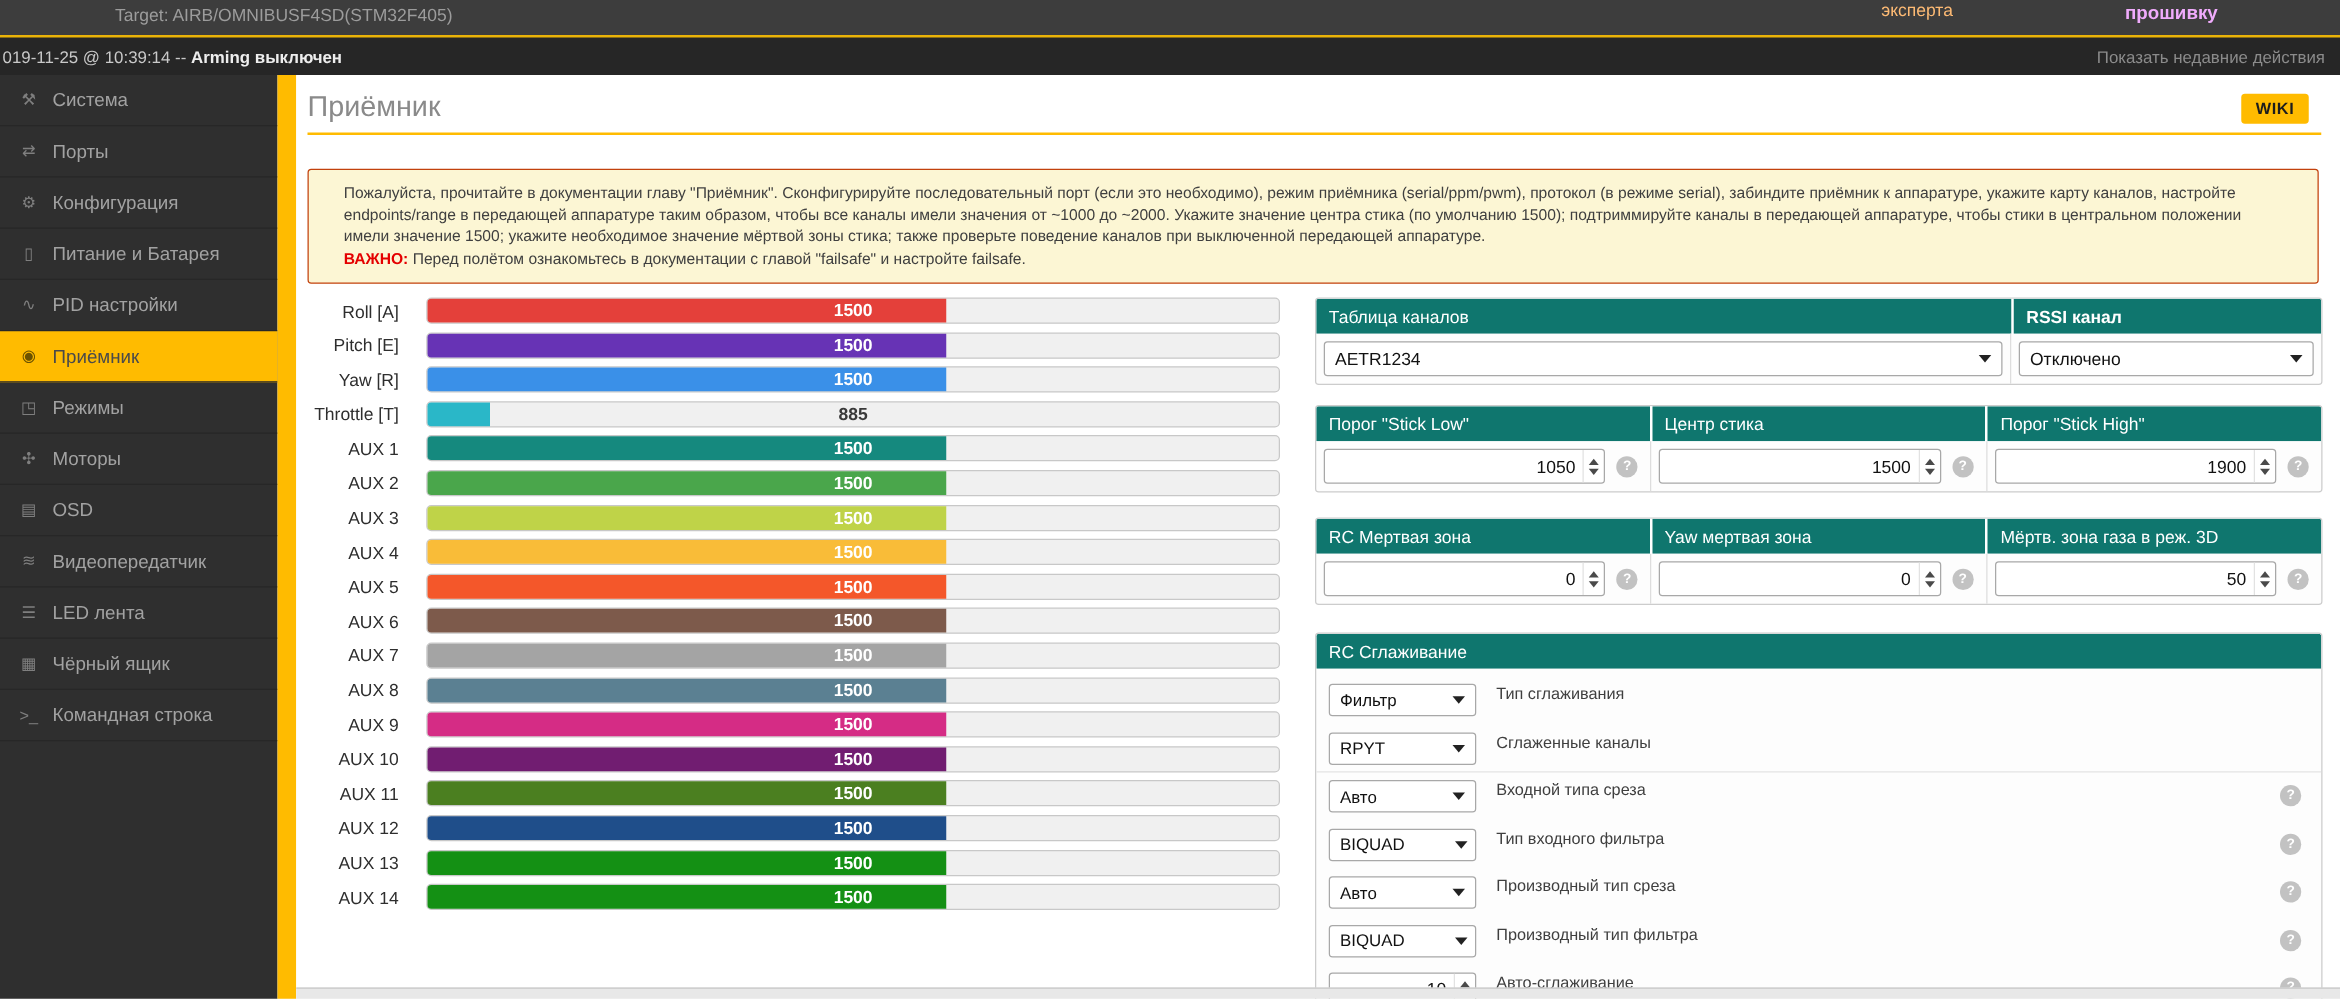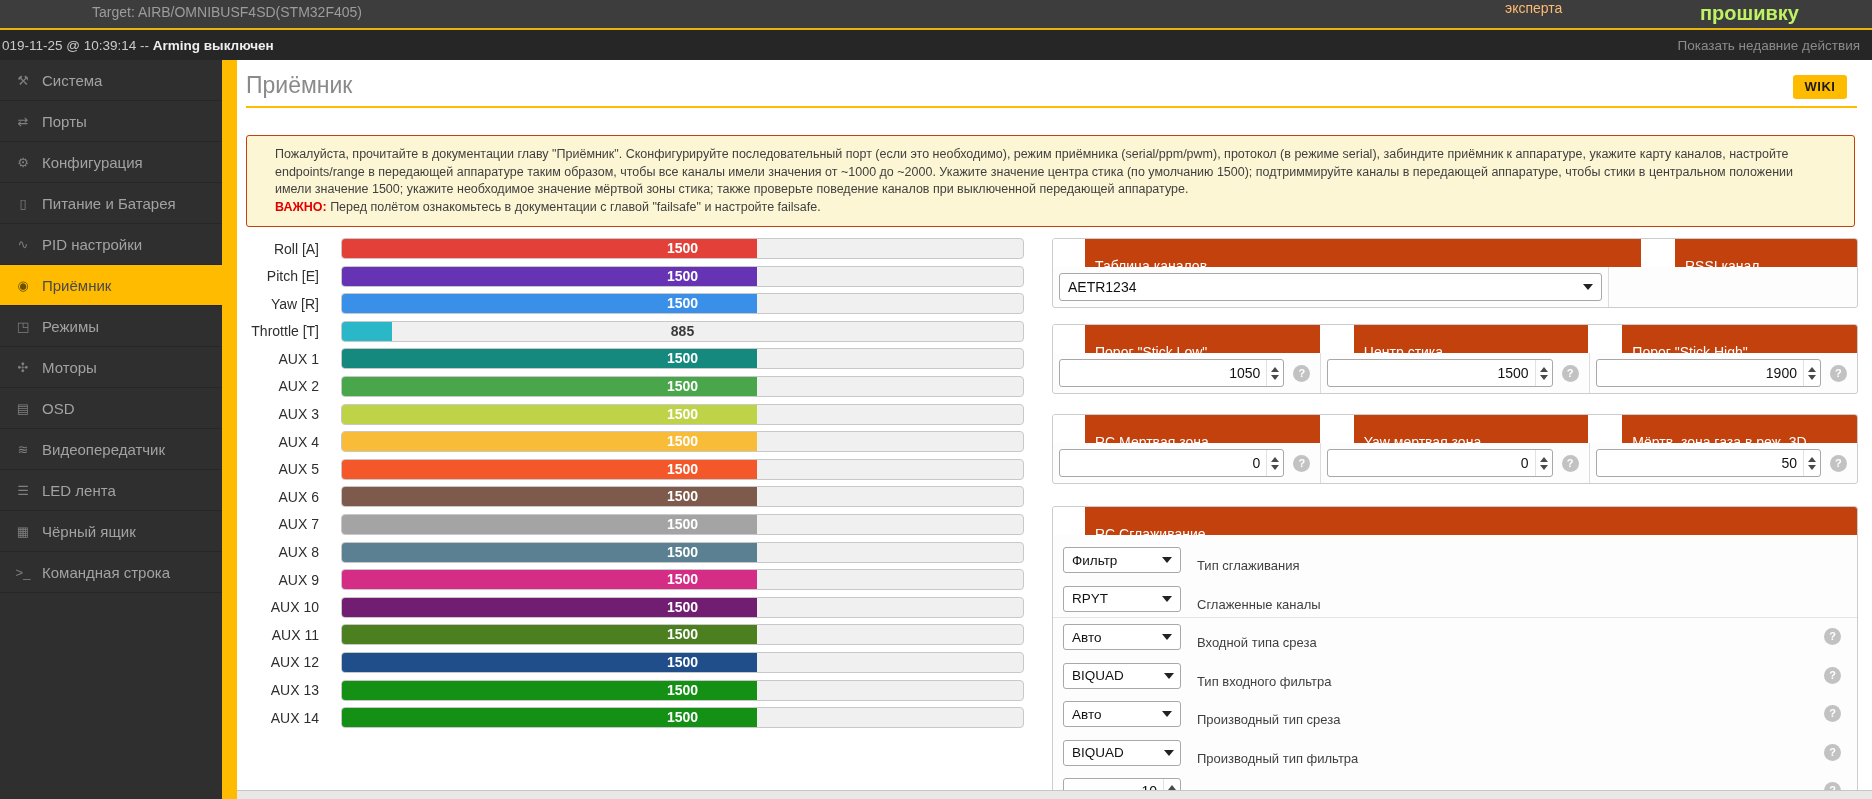--- a/index.html
+++ b/index.html
@@ -2,21 +2,21 @@
 <html><head>
 <meta charset="utf-8">
 <style>
   * { margin:0; padding:0; box-sizing:border-box; }
   html,body { width:1872px; height:799px; overflow:hidden; font-family:"Liberation Sans","DejaVu Sans",sans-serif; background:#fff; }
 
   
   .topbar { position:absolute; left:0; top:0; width:1872px; height:28px; background:#3d3d3d; }
   .target-label { position:absolute; left:92px; top:4px; font-size:14px; color:#9c9c9c; }
   .expert-frag { position:absolute; left:1505px; top:0px; font-size:14px; color:#fdba74; }
-  .firmware-frag { position:absolute; left:1700px; top:2px; font-size:20px; font-weight:bold; color:#bef264; }
+  .firmware-frag { position:absolute; left:1700px; top:2px; font-size:15px; font-weight:bold; color:#f0abfc; }
 
   .logbar { position:absolute; left:0; top:28px; width:1872px; height:32px; background:#262626; border-top:2px solid #eab308; }
   .log-msg { position:absolute; left:2px; top:8px; font-size:13.5px; color:#c9c9c9; white-space:nowrap; }
   .log-msg b { color:#eeeeee; }
   .recent-actions { position:absolute; right:12px; top:8px; font-size:13.5px; color:#8b8b8b; }
 
   
   .sidebar { position:absolute; left:0; top:60px; width:222px; bottom:0; background:#2f2f2f; }
   .sb-item { height:41px; display:flex; align-items:center; padding-left:14px; border-bottom:1px solid #272727; cursor:pointer; }
   .sb-item .sb-icon { width:18px; font-size:13px; color:#7f7f7f; margin-right:10px; text-align:center; }
@@ -42,54 +42,54 @@
   .ch-label { width:93px; text-align:right; padding-right:11px; font-size:14px; font-weight:normal; color:#2e2e2e; white-space:nowrap; }
   .ch-track { position:relative; margin-left:11px; width:683px; height:21px; background:#f0f0f0; border:1px solid #c8c8c8; border-radius:4px; }
   .ch-value-dark { position:absolute; left:0; top:0; width:681px; height:19px; text-align:center; line-height:19px; font-size:14px; font-weight:bold; color:#3a3a3a; }
   .ch-fill { position:absolute; left:0; top:0; height:19px; border-radius:3px 0 0 3px; overflow:hidden; }
   .ch-value-light { position:absolute; left:0; top:0; width:681px; height:19px; text-align:center; line-height:19px; font-size:14px; font-weight:bold; color:#fff; }
 
   
   .rightpanel { position:absolute; left:815px; top:178px; width:806px; }
   .sect { position:relative; border:1px solid #ccc; border-radius:3px; background:#fdfdfd; }
   .sect-head { display:flex; gap:2px; height:28px; background:#fff; border-radius:2px 2px 0 0; overflow:hidden; }
-  .hcell { background:#c2410c; color:#fff; font-size:14px; line-height:28px; padding:13px 10px; white-space:nowrap; overflow:hidden;margin-left:32px; }
+  .hcell { background:#0f766e; color:#fff; font-size:14px; line-height:28px; padding:0 10px; white-space:nowrap; overflow:hidden; }
   .sect-body { display:flex; }
   .bcell { padding:6px; display:flex; align-items:center; }
   .bcell.divider { border-right:1px solid #ddd; }
 
   .sel { height:28px; border:1px solid #a8a8a8; border-radius:3px; background:#fff; display:flex; align-items:center; padding:0 8px; font-size:14px; color:#111; cursor:pointer;gap:40px; }
   .sel .arrow { margin-left:auto; width:0; height:0; border-left:5px solid transparent; border-right:5px solid transparent; border-top:6px solid #222; }
 
   .numbox { display:flex; height:28px; border:1px solid #a8a8a8; border-radius:3px; background:#fff; align-items:stretch; }
   .numval { flex:1; text-align:right; padding-right:6px; font-size:14px; color:#111; line-height:26px; }
   .spin { width:17px; border-left:1px solid #e2e2e2; display:flex; flex-direction:column; align-items:center; justify-content:center; gap:3px; cursor:pointer; }
   .spin .up { width:0; height:0; border-left:4px solid transparent; border-right:4px solid transparent; border-bottom:5px solid #4a4a4a; }
   .spin .down { width:0; height:0; border-left:4px solid transparent; border-right:4px solid transparent; border-top:5px solid #4a4a4a; }
 
   .help { width:17px; height:17px; border-radius:50%; background:#c2c2c2; color:#fff; font-size:11px; font-weight:bold; text-align:center; line-height:17px; flex:none; cursor:pointer; }
 
   #sect-map { margin-bottom:16px; }
   #sect-map .hcell.w1 { width:556px; }
-  #sect-map .hcell.w2 { flex:1; }
+  #sect-map .hcell.w2 { flex:1;font-weight:bold; }
   #sect-map .bcell.c1 { width:556px; }
   #sect-map .bcell.c2 { flex:1; }
   #sect-map .sel { width:100%; }
 
   .triple .hcell { flex:1; }
   .triple .bcell { flex:1; padding:6px 10px 6px 6px; }
   .triple .numbox { flex:1; }
   .triple .help { margin-left:9px; }
   #sect-stick { margin-bottom:20px; }
   #sect-dead { margin-bottom:22px; }
 
   #sect-smooth { height:298px; overflow:hidden; }
   #sect-smooth .hcell { flex:1; }
   .sm-rows { padding:12px 10px 0 10px; }
-  .sm-row { position:relative; display:flex; align-items:flex-end; height:26px; margin-bottom:12.5px; }
+  .sm-row { position:relative; display:flex; align-items:flex-start; height:26px; margin-bottom:12.5px; }
   .sm-row .sel, .sm-row .numbox { width:118px; flex:none; }
   .sm-row .sel { height:26px; font-size:13.5px; }
   .sm-row .numbox { height:26px; }
   .sm-row .numval { line-height:24px; }
   .sm-label { margin-left:16px; font-size:13px; color:#3f3f3f; }
   .sm-row .help { position:absolute; right:6px; top:4px; }
   .sm-row.sep::before { content:''; position:absolute; left:-10px; right:-10px; top:-7px; height:1px; background:#e4e4e4; }
 
   .footer-strip { position:absolute; left:0; right:0; bottom:0; height:9px; background:#e8e8e8; border-top:1px solid #c6c6c6; }
 </style>
@@ -348,20 +348,26 @@
         <div class="hcell w1">Таблица каналов</div>
         <div class="hcell w2">RSSI канал</div>
       </div>
       <div class="sect-body">
         <div class="bcell c1 divider">
           <div class="sel">
             <span>AETR1234</span>
             <span class="arrow"></span>
           </div>
         </div>
+        <div class="bcell c2">
+          <div class="sel" style="width:100%">
+            <span>Отключено</span>
+            <span class="arrow"></span>
+          </div>
+        </div>
       </div>
     </div>
 
     <div class="sect triple" id="sect-stick">
       <div class="sect-head" id="stick-heads">
           <div class="hcell">Порог "Stick Low"</div>
           <div class="hcell">Центр стика</div>
           <div class="hcell">Порог "Stick High"</div>
         </div>
       <div class="sect-body" id="stick-cells">

